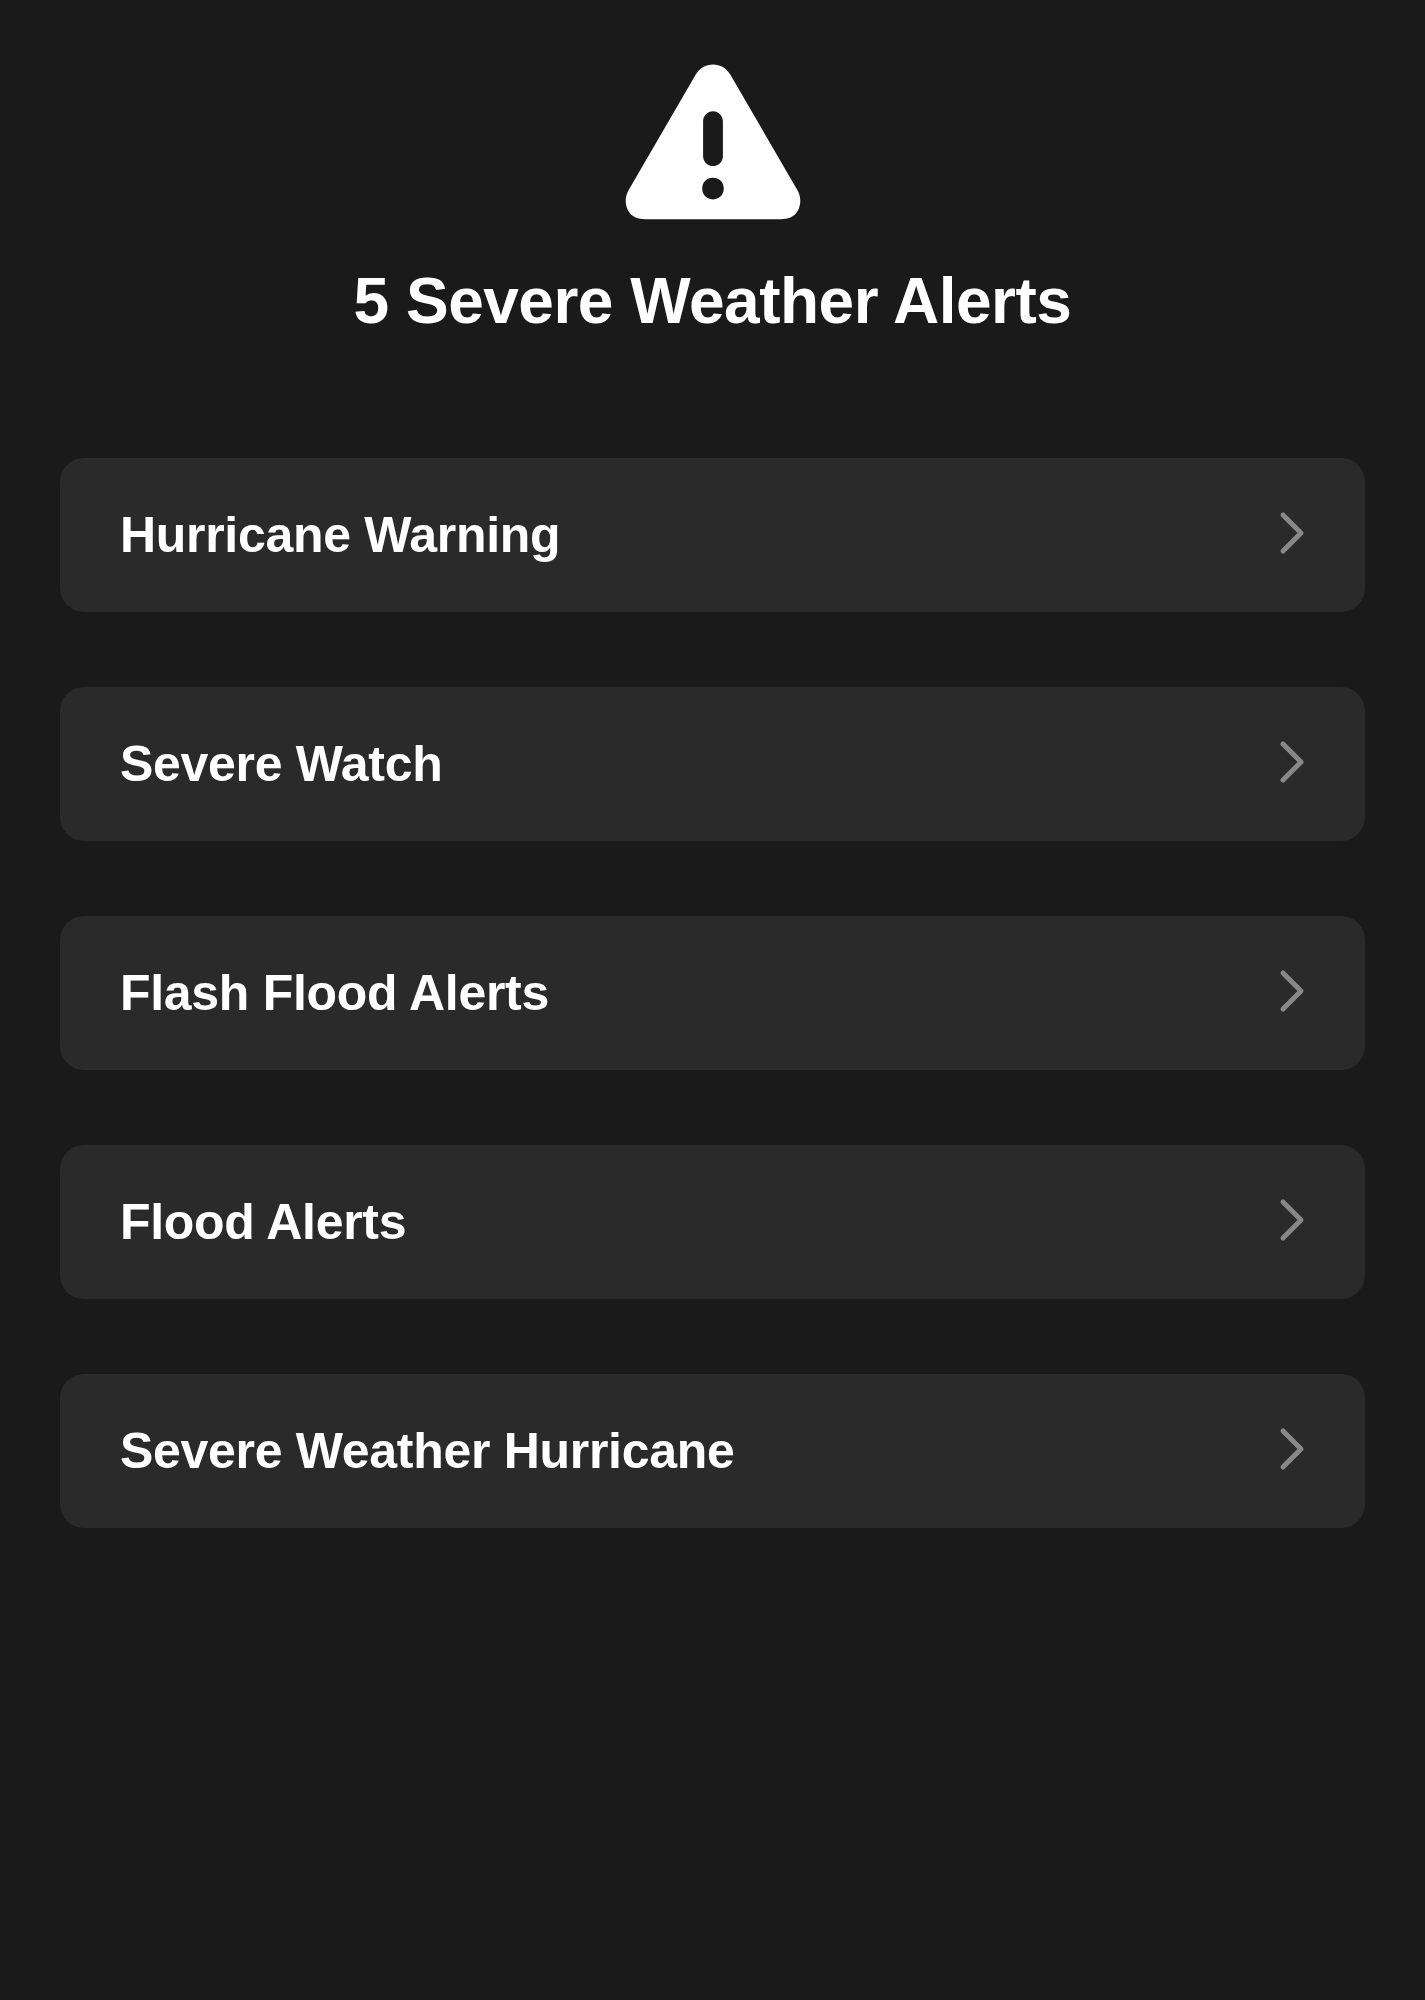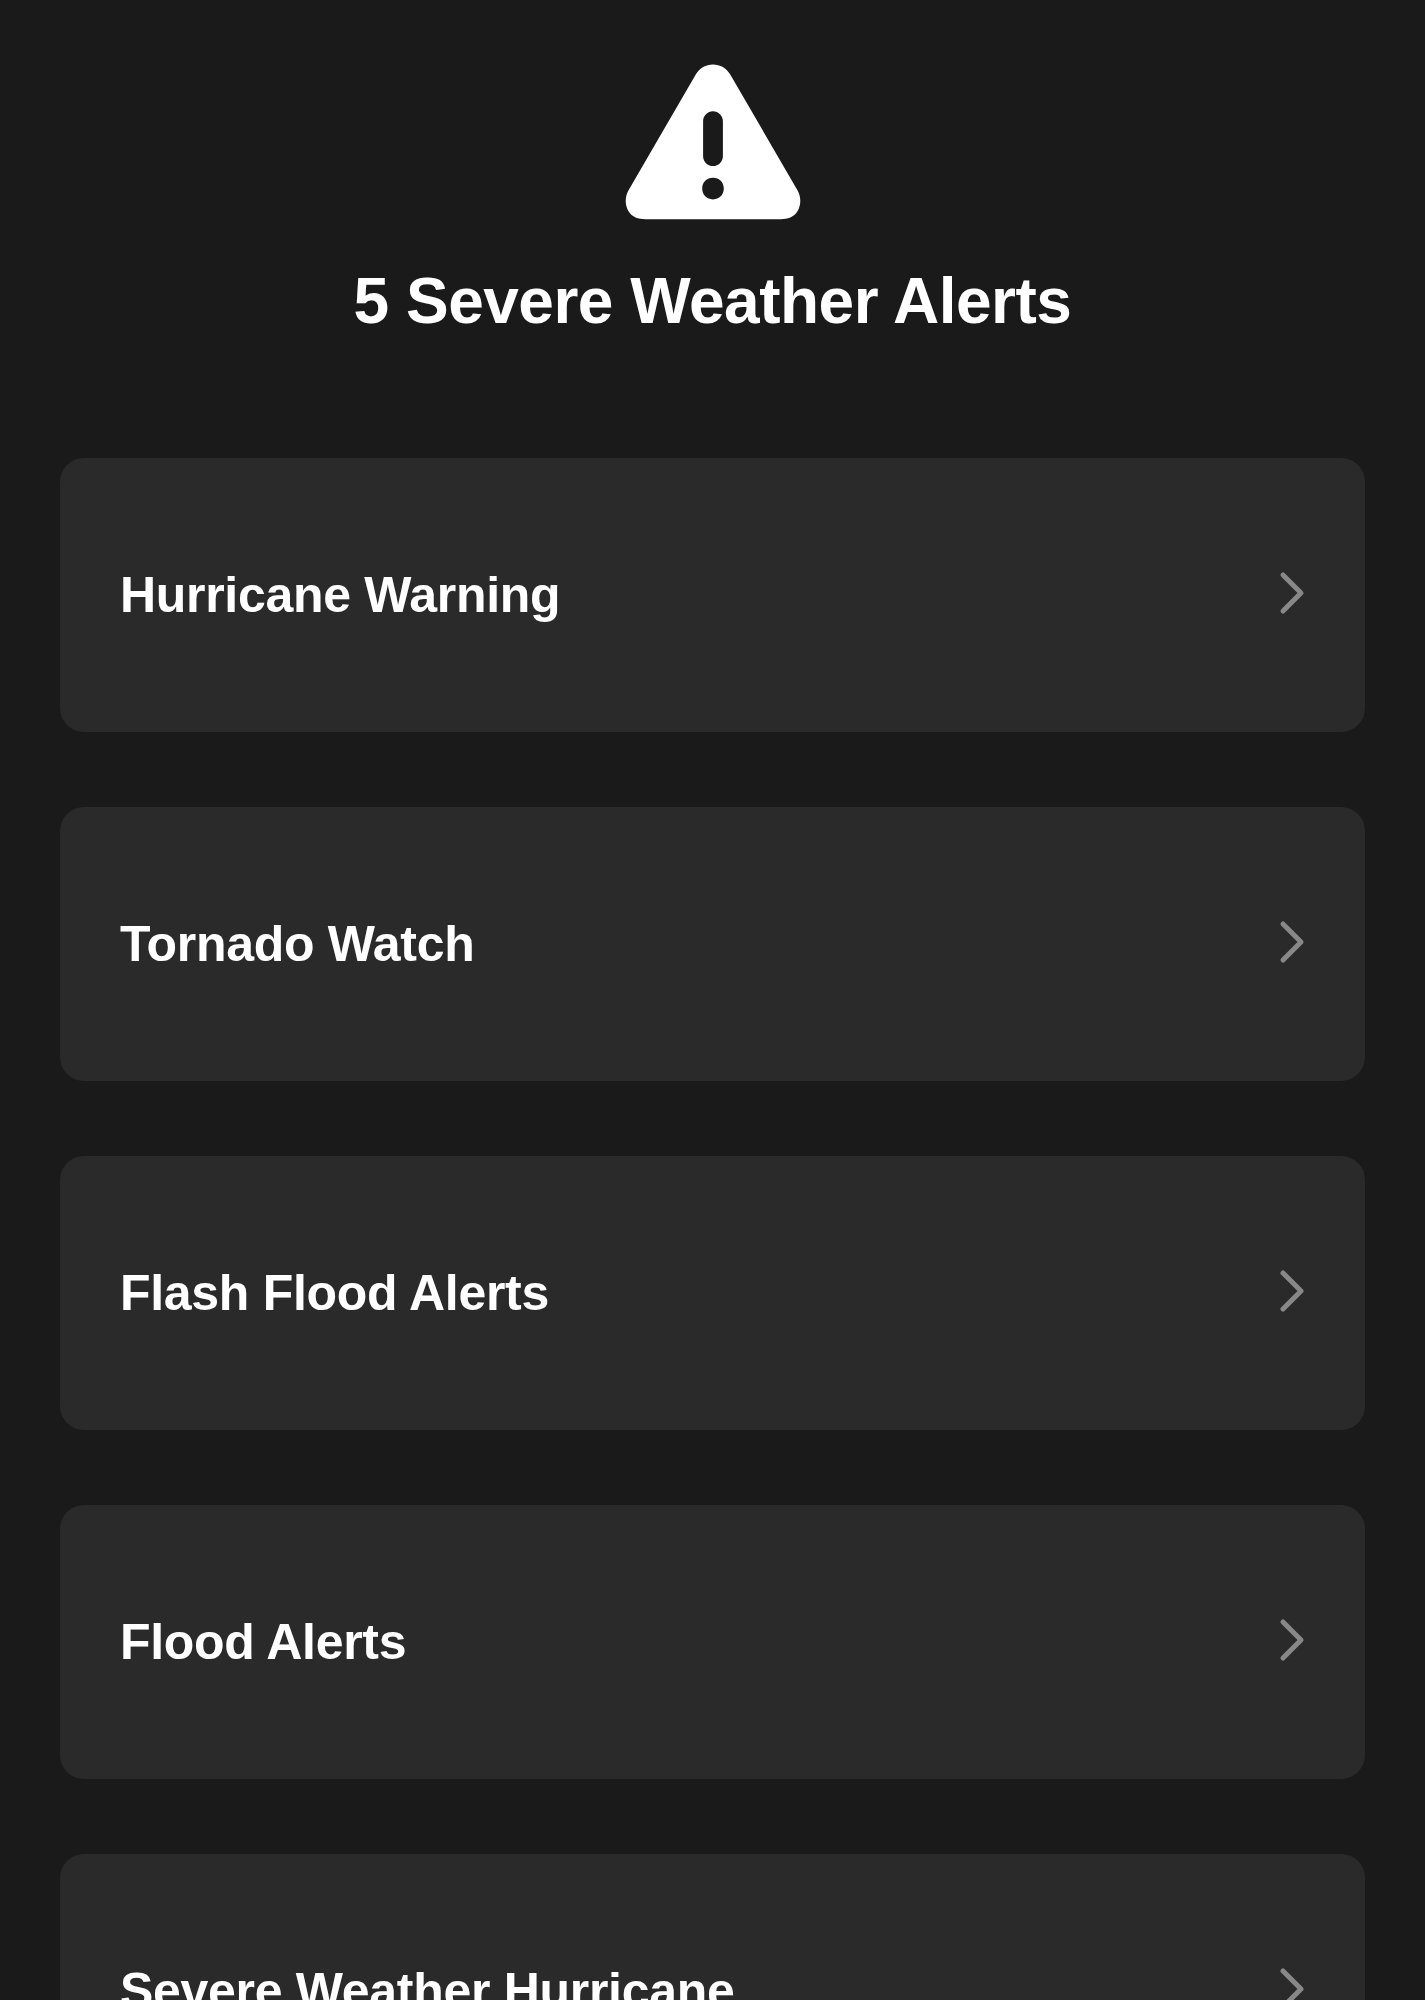--- a/index.html
+++ b/index.html
@@ -35,21 +35,21 @@
       letter-spacing: -0.5px;
     }
     .alerts-list {
       display: flex;
       flex-direction: column;
       gap: 75px;
     }
     .alert-item {
       background-color: #2a2a2a;
       border-radius: 24px;
-      padding: 108px 60px;
+      padding: 48px 60px;
       display: flex;
       justify-content: space-between;
       align-items: center;
       cursor: pointer;
     }
     .alert-label {
       font-size: 50px;
       font-weight: 700;
       color: #ffffff;
       letter-spacing: -0.3px;
@@ -80,21 +80,21 @@
   <div class="alert-item">
     <span class="alert-label">Hurricane Warning</span>
     <span>
       <svg class="chevron-icon" viewBox="0 0 26 44">
         <polyline points="4,4 22,22 4,40"></polyline>
       </svg>
     </span>
   </div>
 
   <div class="alert-item">
-    <span class="alert-label">Tornado Watch</span>
+    <span class="alert-label">Severe Watch</span>
     <span>
       <svg class="chevron-icon" viewBox="0 0 26 44">
         <polyline points="4,4 22,22 4,40"></polyline>
       </svg>
     </span>
   </div>
 
   <div class="alert-item">
     <span class="alert-label">Flash Flood Alerts</span>
     <span>

